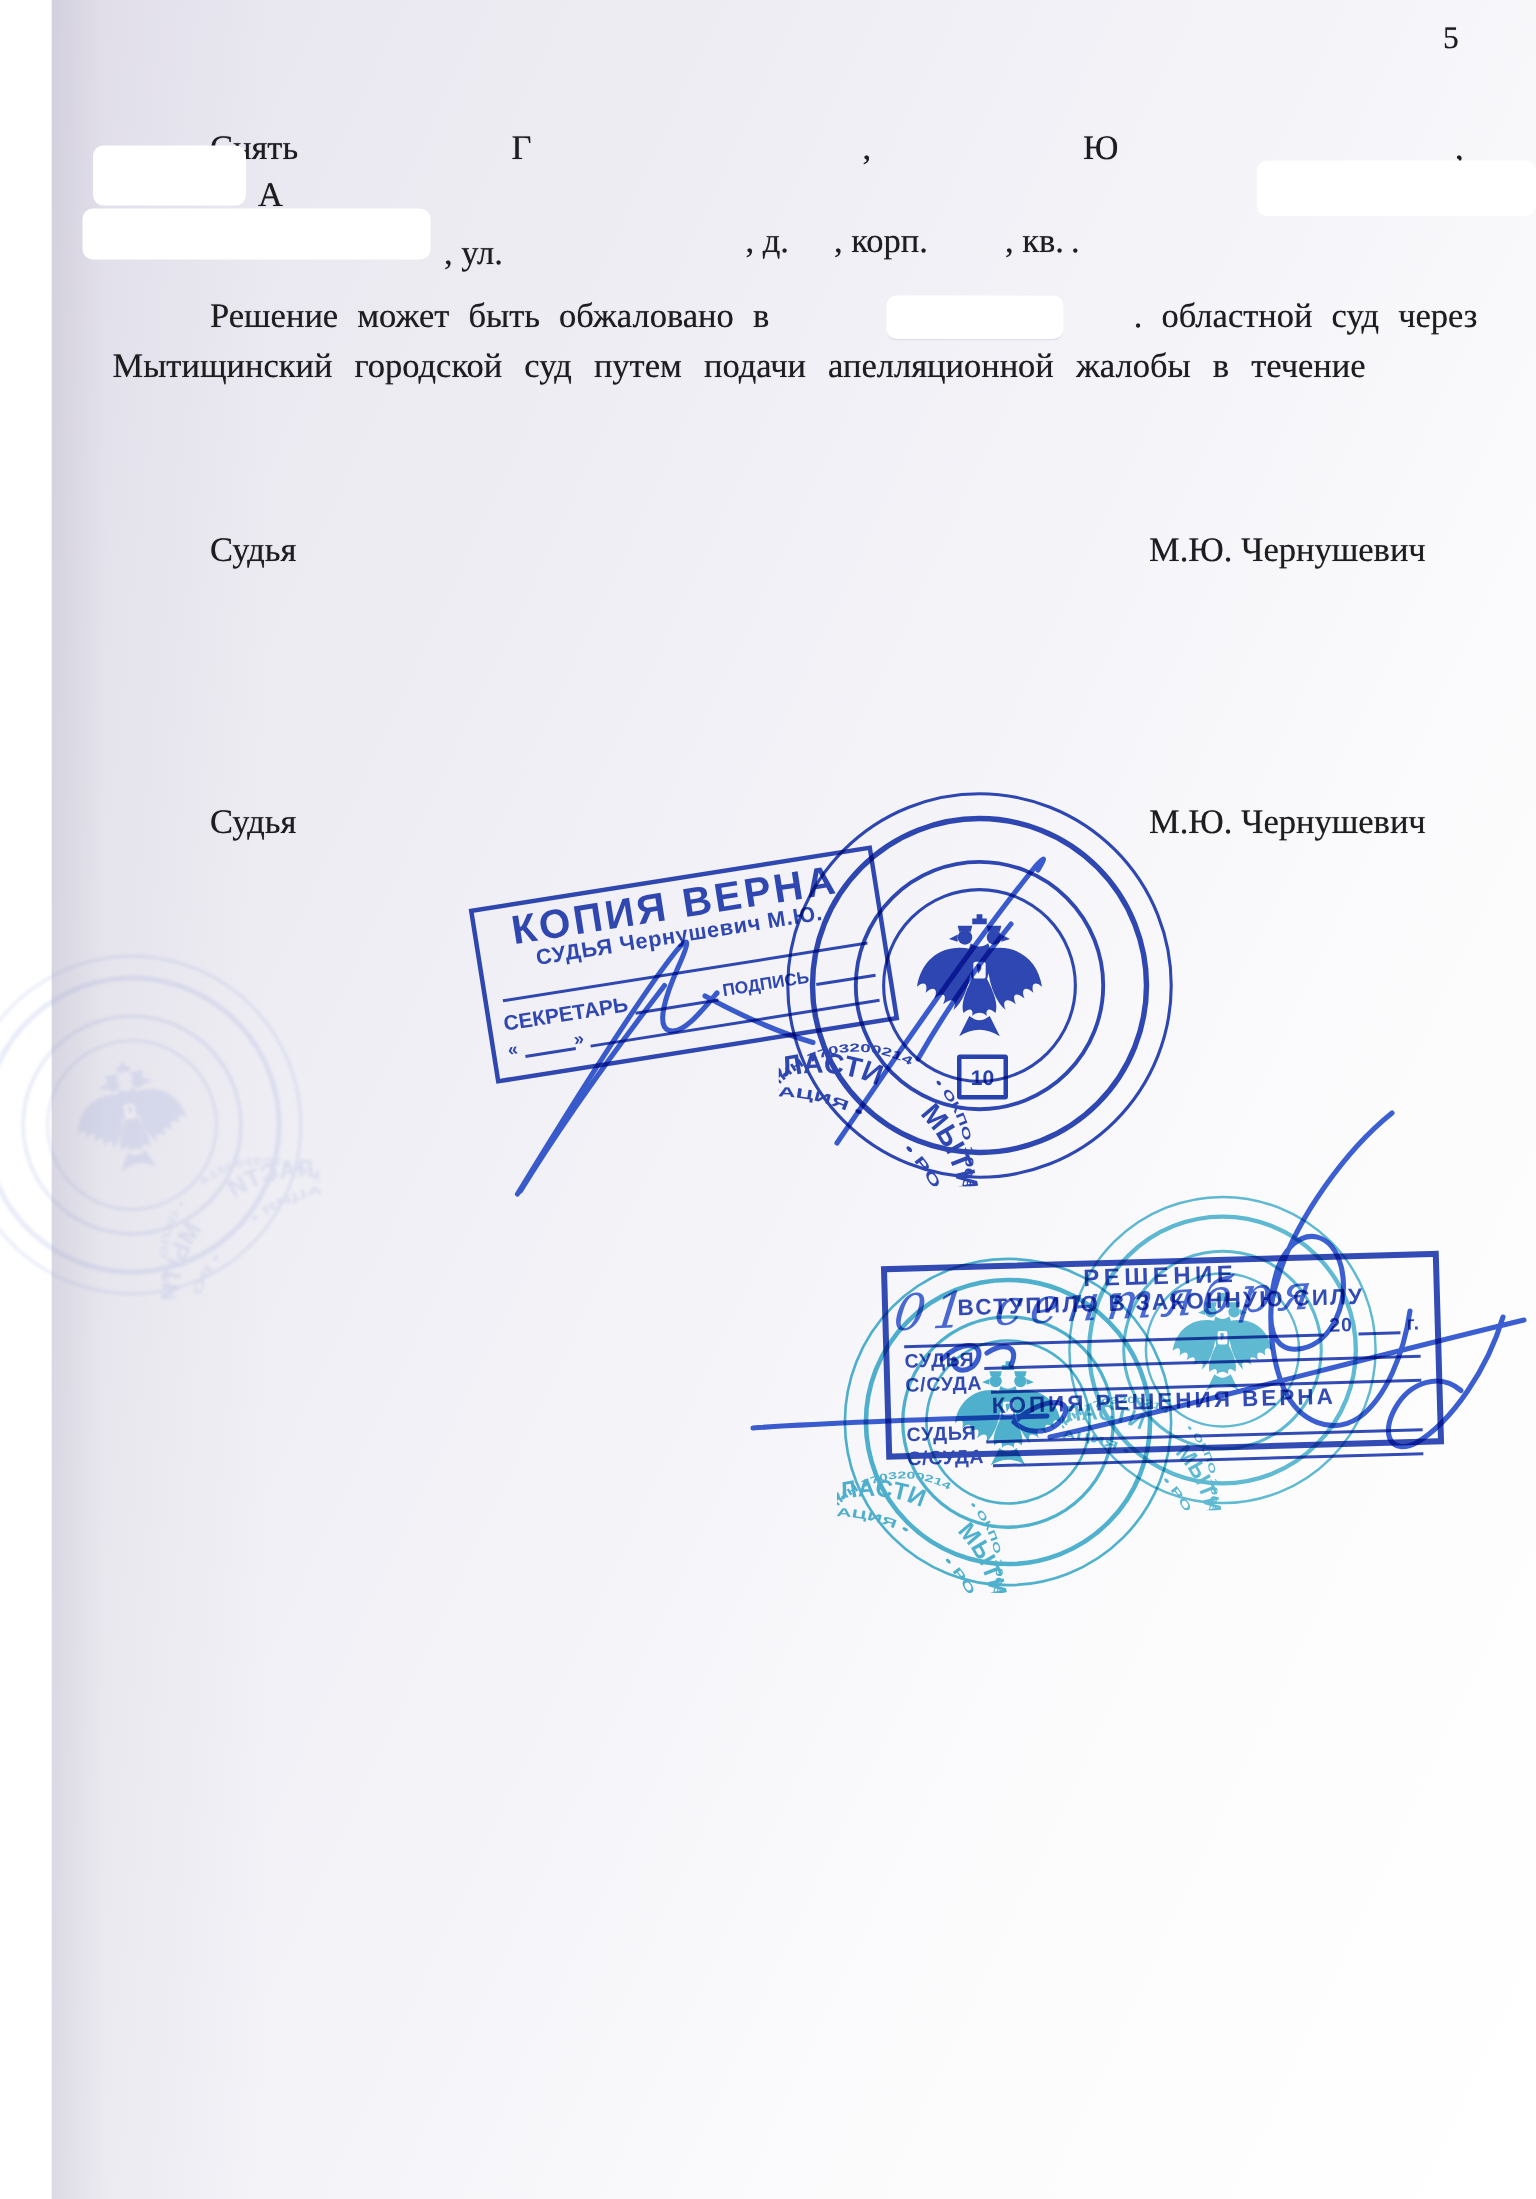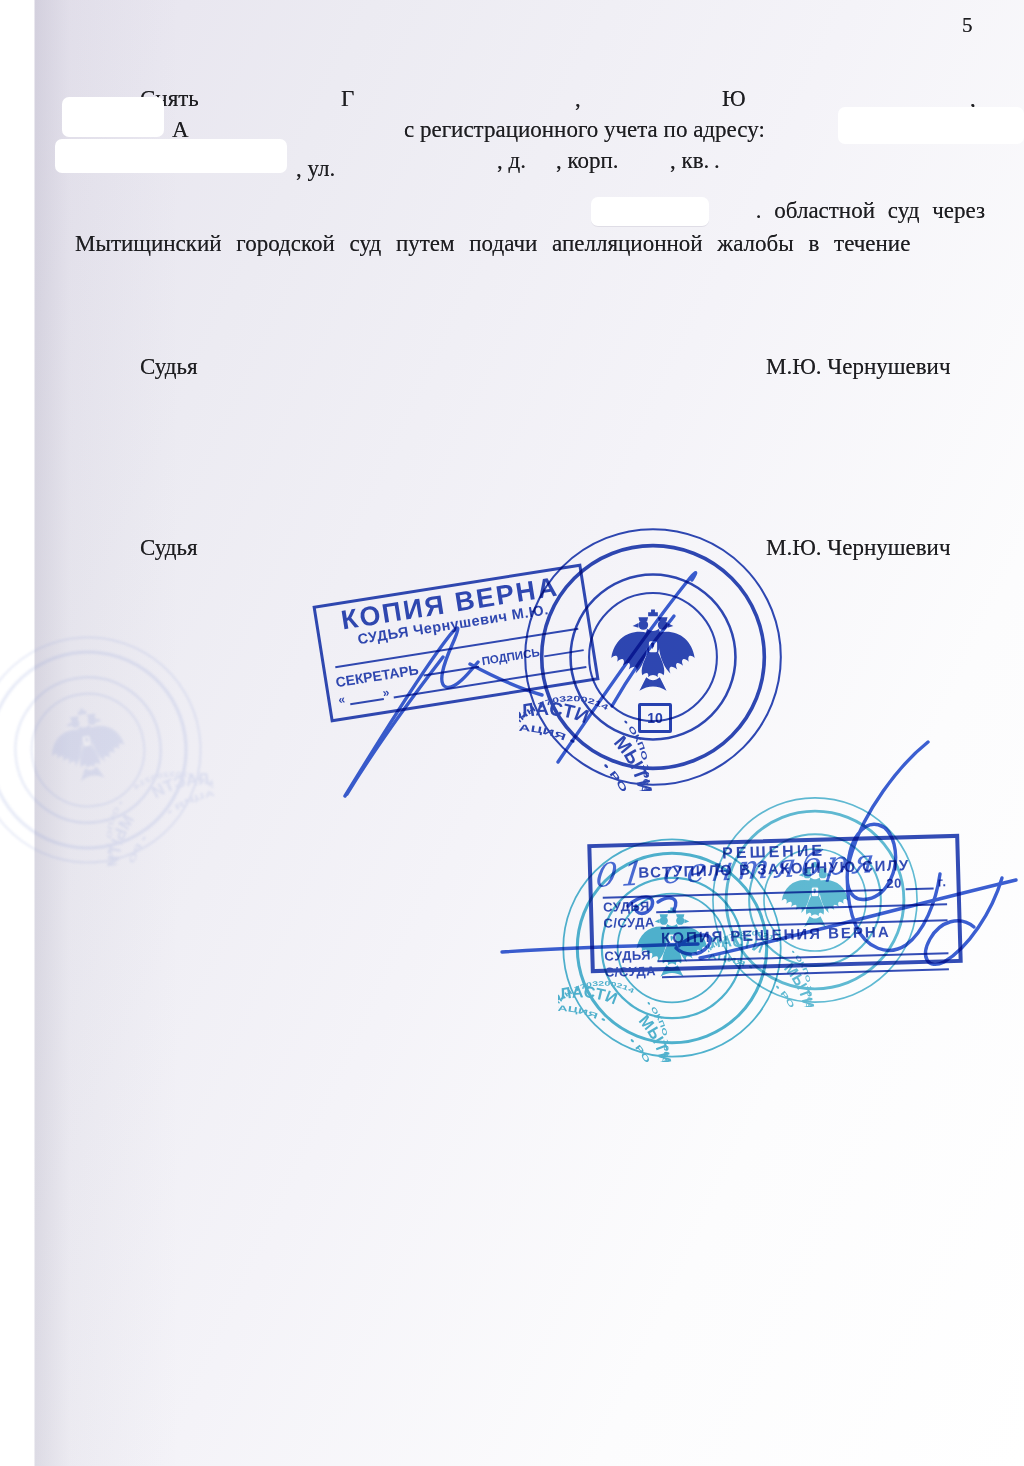--- a/index.html
+++ b/index.html
@@ -126,34 +126,34 @@
 
   <div class="abs doc-text layer-text" style="left:962px;top:12px;font-size:21px;">5</div>
 
   <div class="abs doc-text layer-text" style="left:140px;top:84px;">Снять</div>
   <div class="abs doc-text layer-text" style="left:341px;top:84px;">Г</div>
   <div class="abs doc-text layer-text" style="left:575px;top:84px;">,</div>
   <div class="abs doc-text layer-text" style="left:722px;top:84px;">Ю</div>
   <div class="abs doc-text layer-text" style="left:970px;top:84px;">,</div>
 
   <div class="abs doc-text layer-text" style="left:172px;top:115px;">А</div>
-  <div class="abs doc-text layer-text" style="left:404px;top:115px;">с регистрационного учета по адресу:</div>
 
   <div class="abs doc-text layer-text" style="left:296px;top:154px;text-align:right;">, ул.</div>
   <div class="abs doc-text layer-text" style="left:497px;top:146px;">, д.</div>
   <div class="abs doc-text layer-text" style="left:556px;top:146px;">, корп.</div>
   <div class="abs doc-text layer-text" style="left:642px;top:146px;margin-left:28px;">, кв.</div>
   <div class="abs doc-text layer-text" style="left:714px;top:146px;">.</div>
 
   <div class="redaction" style="left:62px;top:97px;width:102px;height:40px;"></div>
   <div class="redaction" style="left:55px;top:139px;width:232px;height:34px;"></div>
   <div class="redaction" style="left:838px;top:107px;width:186px;height:37px;"></div>
   <div class="redaction" style="left:591px;top:197px;width:118px;height:29px;border-bottom:1px solid #dfdde6;"></div>
 
   <div class="abs doc-text layer-text appeal-line1">
+    <span>Решение может быть обжаловано в</span>
     <span class="appeal-gap"></span>
     <span>. областной суд через</span>
   </div>
   <div class="abs doc-text layer-text appeal-line2">Мытищинский городской суд путем подачи апелляционной жалобы в течение</div>
 
   <div class="abs doc-text layer-text" style="left:140px;top:352px;">Судья</div>
   <div class="abs doc-text layer-text judge-name" style="left:766px;top:352px;">М.Ю. Чернушевич</div>
 
 
   <div class="abs doc-text layer-text" style="left:140px;top:533px;">Судья</div>

